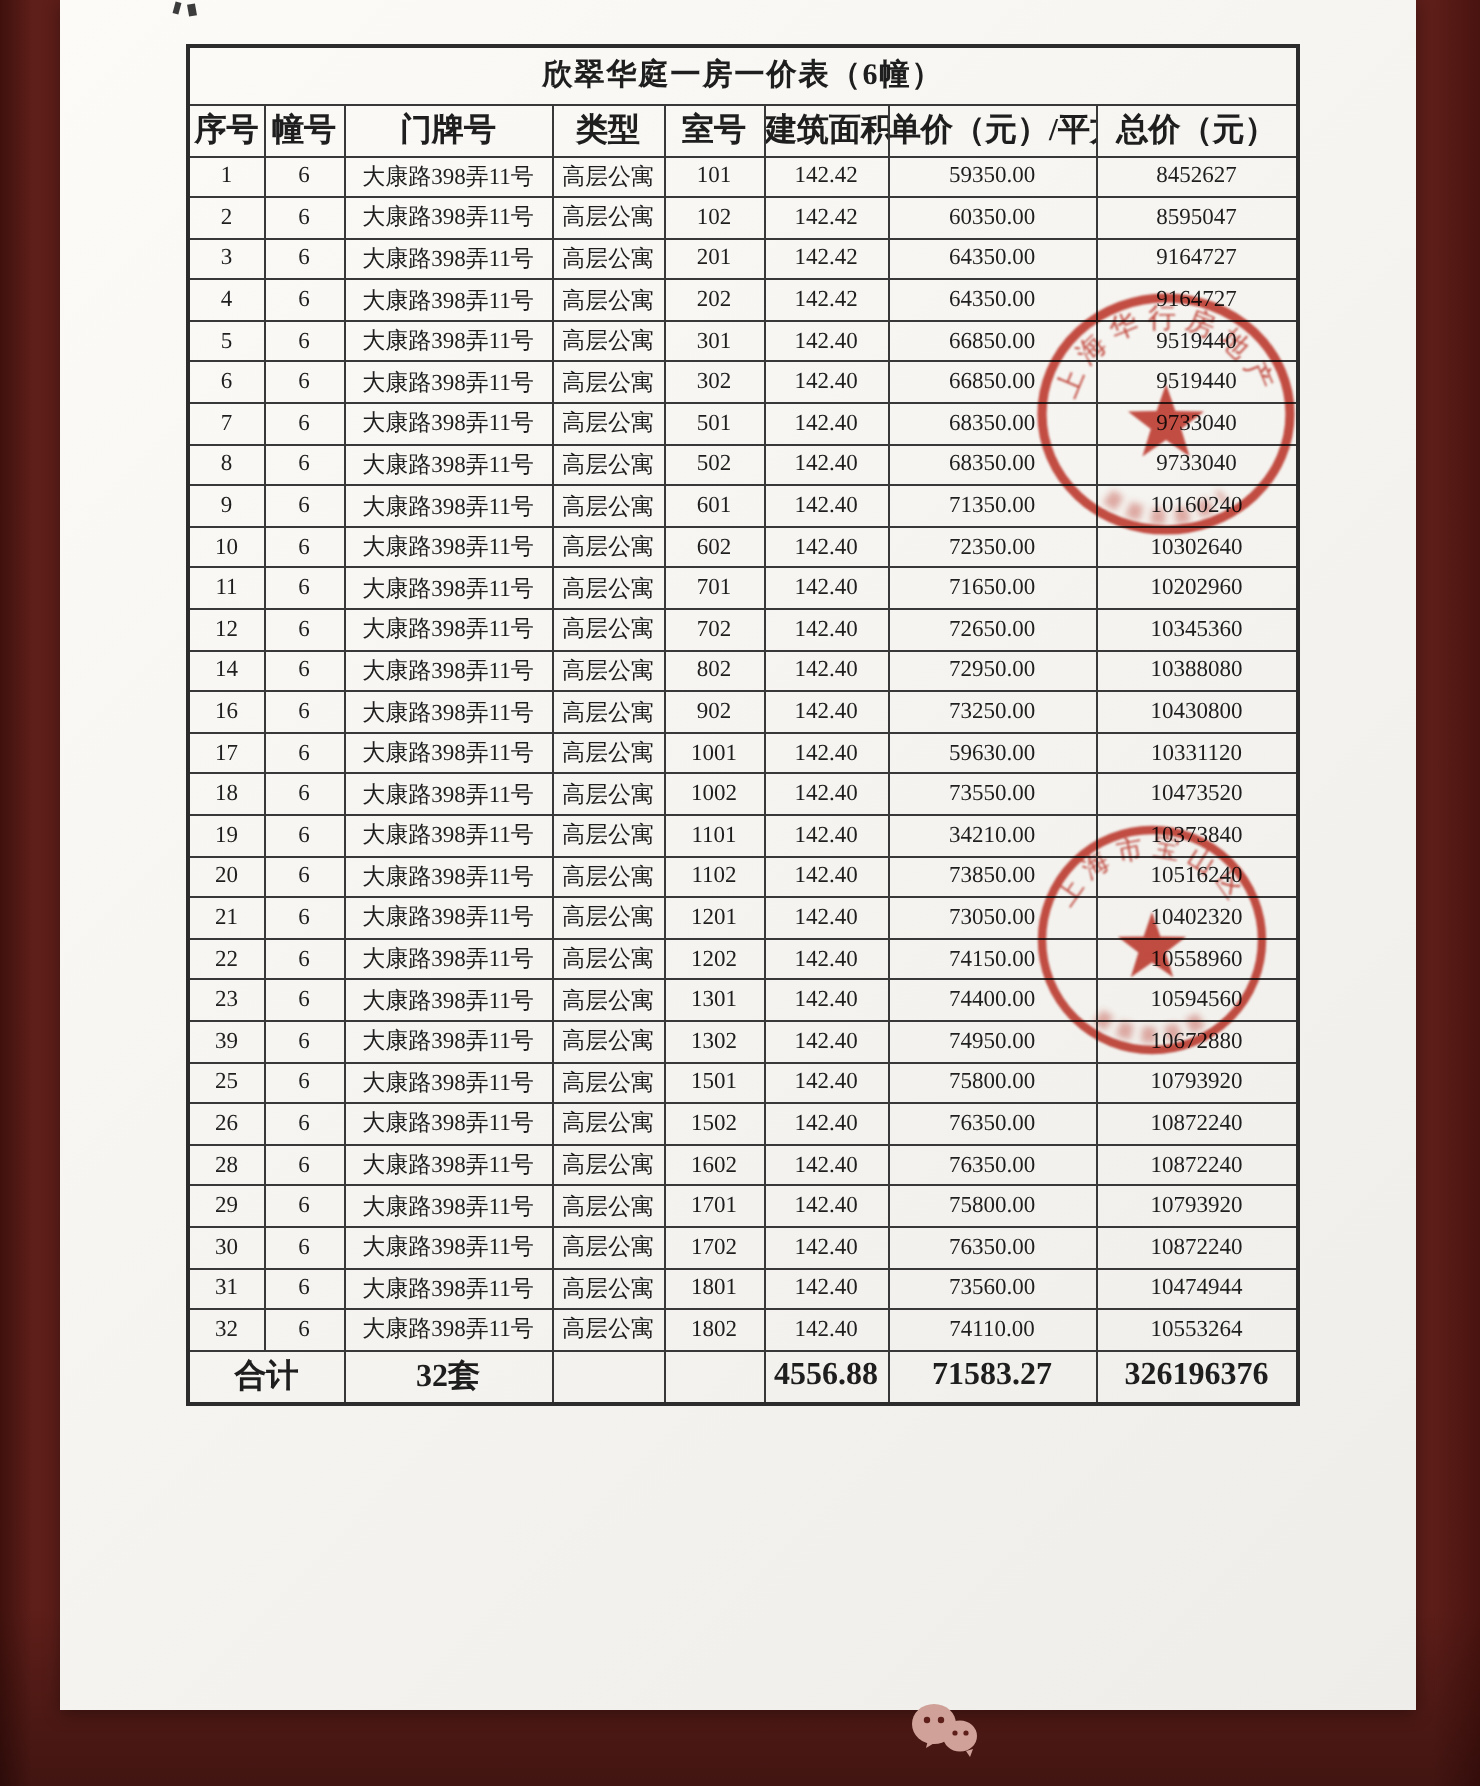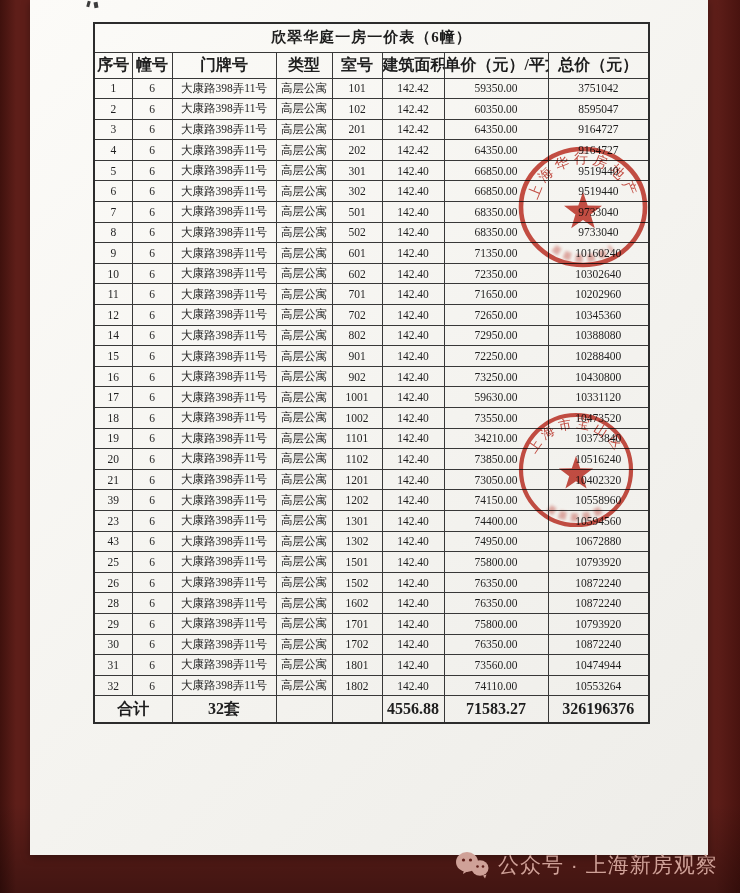--- a/index.html
+++ b/index.html
@@ -78,21 +78,21 @@
       </thead>
       <tbody>
           <tr>
             <td>1</td>
             <td>6</td>
             <td>大康路398弄11号</td>
             <td>高层公寓</td>
             <td>101</td>
             <td>142.42</td>
             <td>59350.00</td>
-            <td>3751042</td>
+            <td>8452627</td>
           </tr>
           <tr>
             <td>2</td>
             <td>6</td>
             <td>大康路398弄11号</td>
             <td>高层公寓</td>
             <td>102</td>
             <td>142.42</td>
             <td>60350.00</td>
             <td>8595047</td>
@@ -201,30 +201,20 @@
             <td>14</td>
             <td>6</td>
             <td>大康路398弄11号</td>
             <td>高层公寓</td>
             <td>802</td>
             <td>142.40</td>
             <td>72950.00</td>
             <td>10388080</td>
           </tr>
           <tr>
-            <td>15</td>
-            <td>6</td>
-            <td>大康路398弄11号</td>
-            <td>高层公寓</td>
-            <td>901</td>
-            <td>142.40</td>
-            <td>72250.00</td>
-            <td>10288400</td>
-          </tr>
-          <tr>
             <td>16</td>
             <td>6</td>
             <td>大康路398弄11号</td>
             <td>高层公寓</td>
             <td>902</td>
             <td>142.40</td>
             <td>73250.00</td>
             <td>10430800</td>
           </tr>
           <tr>
@@ -271,41 +261,41 @@
             <td>21</td>
             <td>6</td>
             <td>大康路398弄11号</td>
             <td>高层公寓</td>
             <td>1201</td>
             <td>142.40</td>
             <td>73050.00</td>
             <td>10402320</td>
           </tr>
           <tr>
-            <td>39</td>
+            <td>22</td>
             <td>6</td>
             <td>大康路398弄11号</td>
             <td>高层公寓</td>
             <td>1202</td>
             <td>142.40</td>
             <td>74150.00</td>
             <td>10558960</td>
           </tr>
           <tr>
             <td>23</td>
             <td>6</td>
             <td>大康路398弄11号</td>
             <td>高层公寓</td>
             <td>1301</td>
             <td>142.40</td>
             <td>74400.00</td>
             <td>10594560</td>
           </tr>
           <tr>
-            <td>43</td>
+            <td>39</td>
             <td>6</td>
             <td>大康路398弄11号</td>
             <td>高层公寓</td>
             <td>1302</td>
             <td>142.40</td>
             <td>74950.00</td>
             <td>10672880</td>
           </tr>
           <tr>
             <td>25</td>
@@ -416,15 +406,14 @@
     <svg class="wm-icon" width="34" height="28" viewBox="0 0 34 28">
       <ellipse cx="12" cy="11" rx="11" ry="10" fill="#cfa198"></ellipse>
       <circle cx="8.5" cy="9" r="1.6" fill="#5e1e19"></circle>
       <circle cx="15.5" cy="9" r="1.6" fill="#5e1e19"></circle>
       <path d="M 9,19 L 8,23 L 13,20 Z" fill="#cfa198"></path>
       <ellipse cx="25" cy="17" rx="8.5" ry="7.8" fill="#cfa198"></ellipse>
       <circle cx="22.5" cy="15.5" r="1.3" fill="#5e1e19"></circle>
       <circle cx="28" cy="15.5" r="1.3" fill="#5e1e19"></circle>
       <path d="M 28,24.5 L 30,27.5 L 31.5,23.5 Z" fill="#cfa198"></path>
     </svg>
-    <span>公众号 · 上海新房观察</span>
   </div>
 </div>
 
 </body></html>

